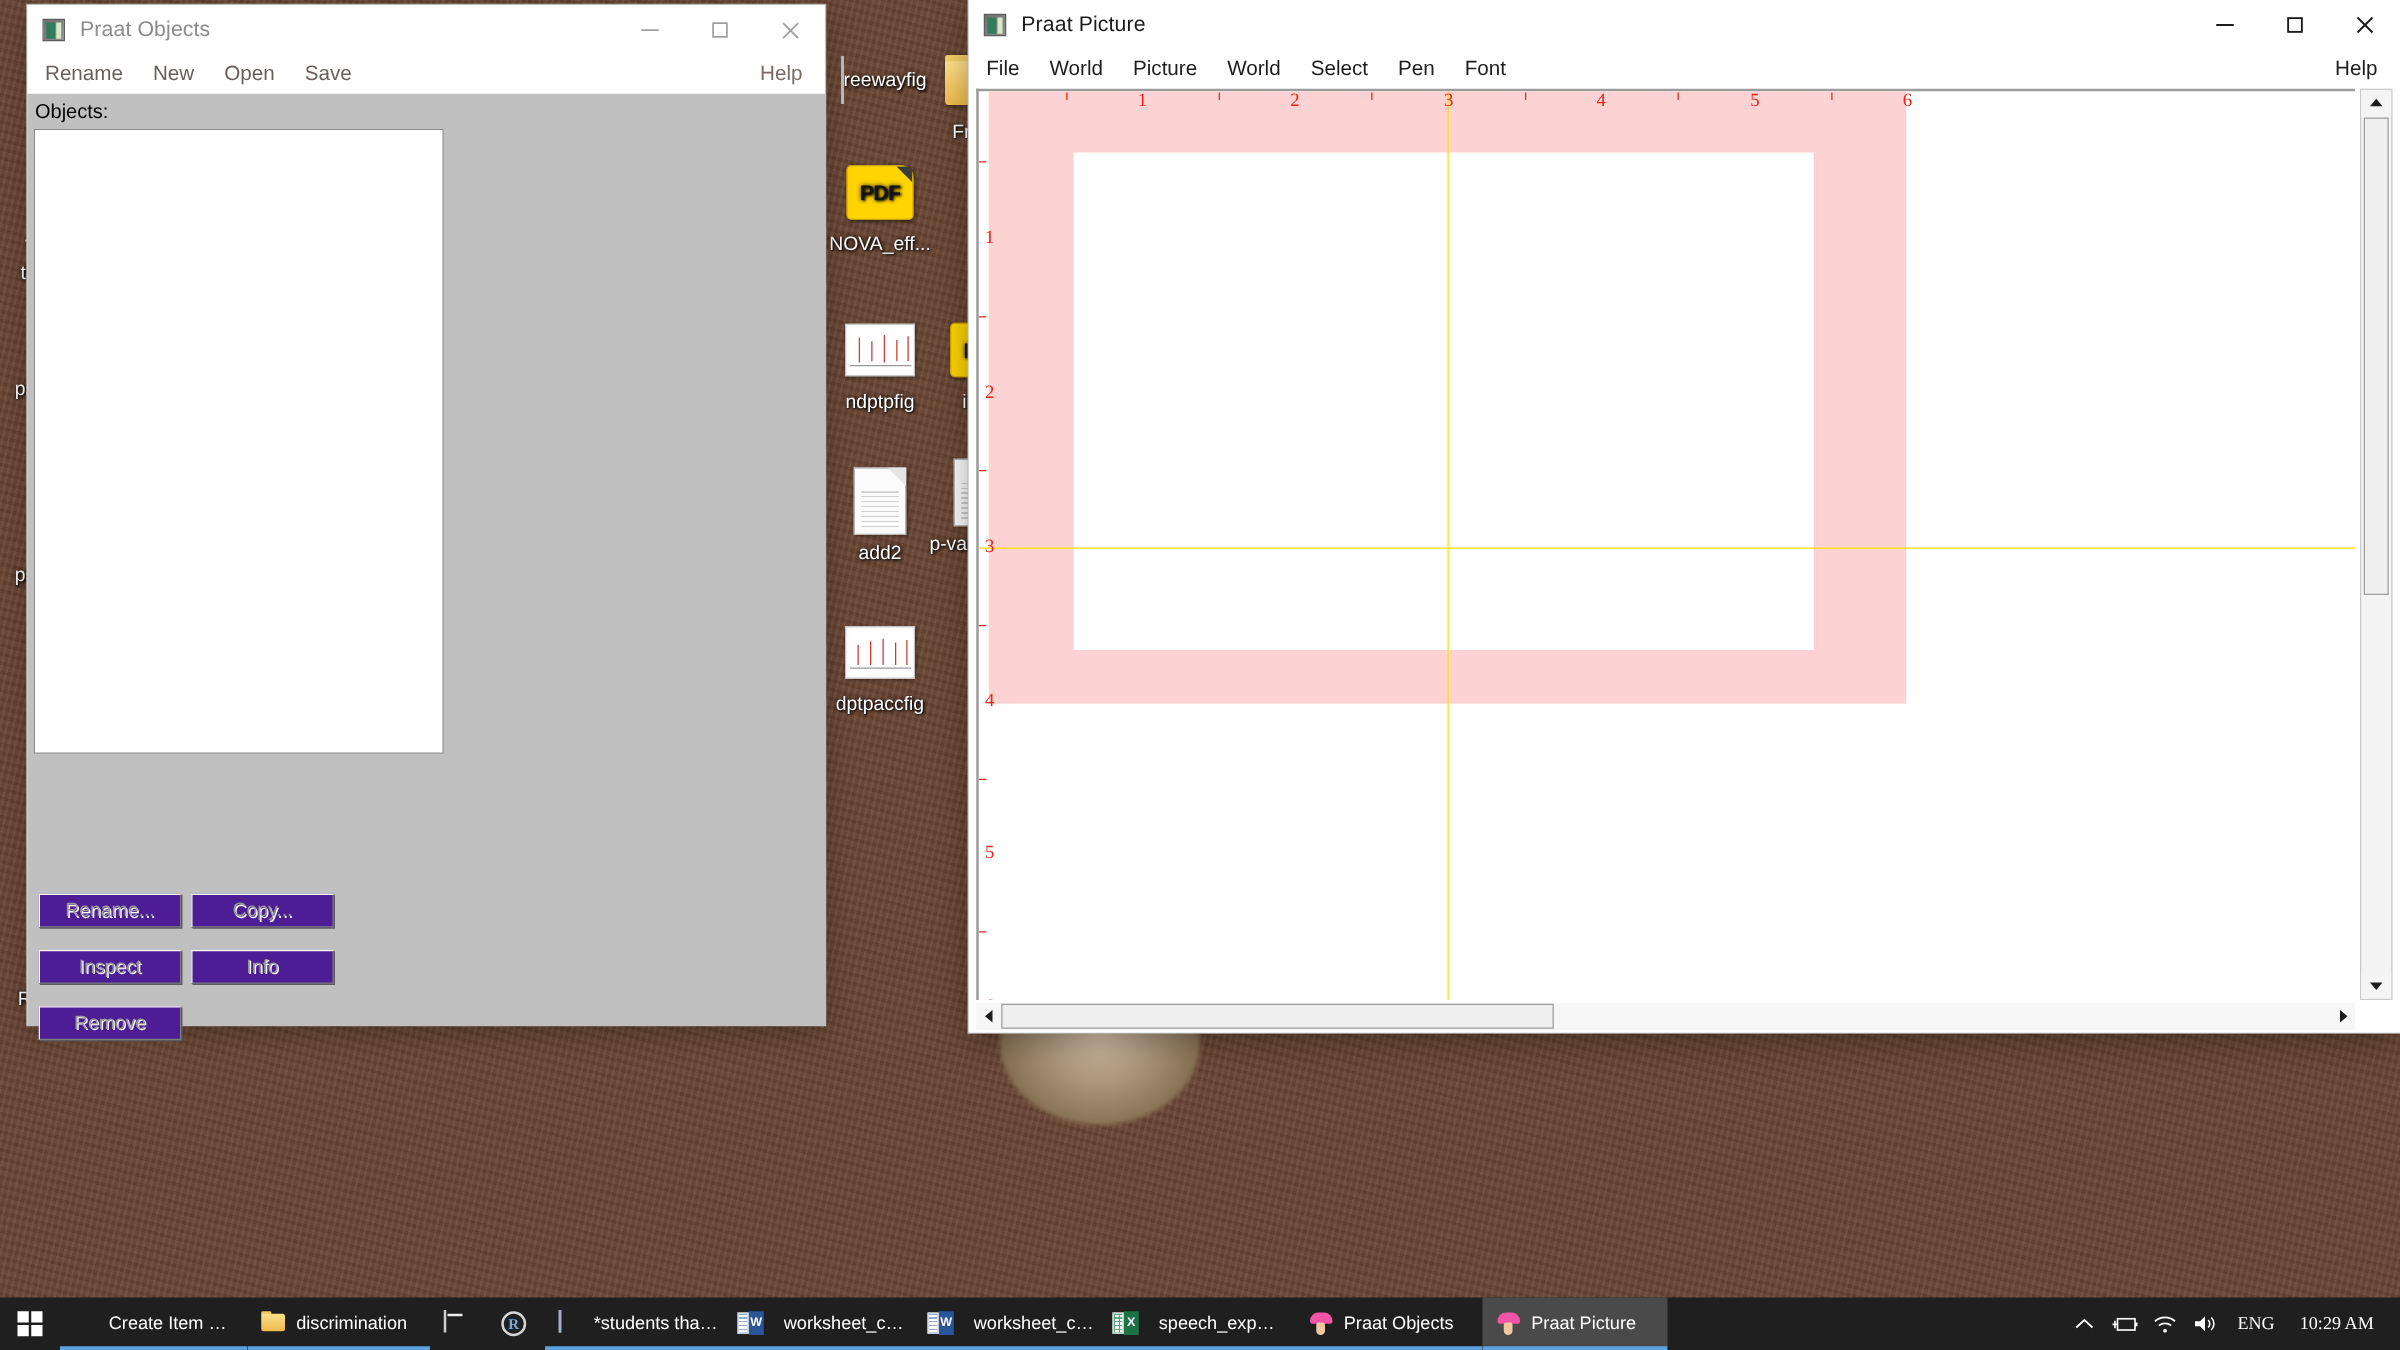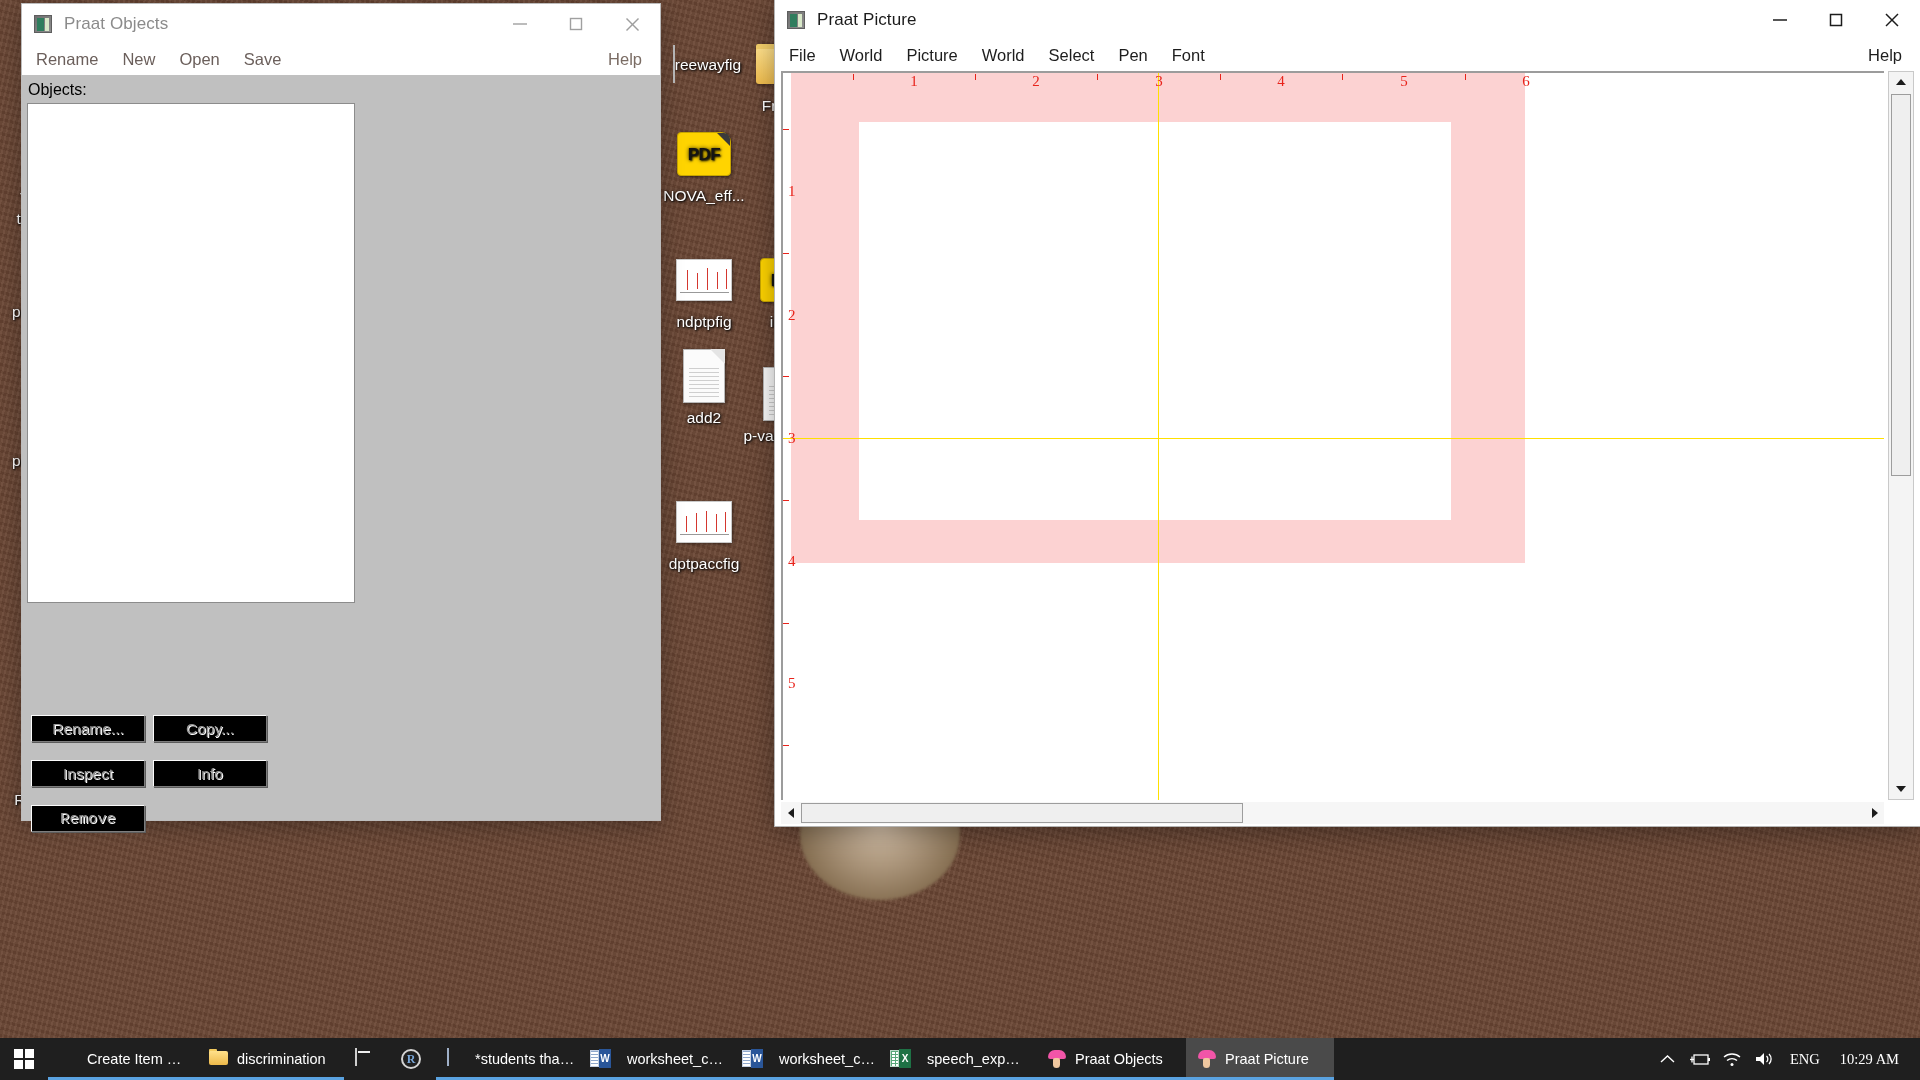--- a/index.html
+++ b/index.html
@@ -139,21 +139,21 @@
   #objwin { left: 22px; top: 4px; width: 638px; height: 816px;
     box-shadow: 0 0 0 1px #bdbdbd, 0 6px 22px rgba(0,0,0,.30); }
   #objwin .obody { position: absolute; left:0; top: 71px; right:0; bottom:0;
     background: #c0c0c0; }
   #objwin .objlabel { position:absolute; left: 6px; top: 6px; font-size: 16px; color:#000; }
   #objwin .objlist {
     position: absolute; left: 5px; top: 28px; width: 328px; height: 500px;
     background: #fff; border: 1px solid #8c8c8c;
   }
   .pbtn {
-    position: absolute; height: 27px; background: #000000;
+    position: absolute; height: 27px; background: #4c1d95;
     border-top: 1px solid #fbfbfb; border-left: 1px solid #fbfbfb;
     border-right: 1px solid #7d7d7d; border-bottom: 1px solid #7d7d7d;
     box-shadow: 1px 1px 0 #5c5c5c;
     font-size: 15.5px; color: #9a9a9a; text-shadow: 1px 1px 0 #fdfdfd;
     display: flex; align-items: center; justify-content: center;
   }
 
   
   #picwin { left: 775px; top: 0; width: 1145px; height: 826px;
     box-shadow: 0 0 0 1px #b4b4b4, 0 6px 26px rgba(0,0,0,.35); }
@@ -337,21 +337,21 @@
 
   <div class="dicon" style="left:735px;top:252px;">
     <div class="glyph">
       <div class="ic-pdf">
           <div class="fold"></div>
         </div>
     </div>
     <span class="lbl">irs re</span>
   </div>
 
-  <div class="dicon" style="left:652px;top:348px;">
+  <div class="dicon" style="left:652px;top:373px;">
     <div class="glyph">
       <div class="ic-doc">
           <div class="lines"></div>
         </div>
     </div>
     <span class="lbl">add2</span>
   </div>
 
   <div class="dicon" style="left:732px;top:366px;">
     <div class="glyph">
@@ -419,21 +419,21 @@
     </div>
     <div class="pbtn" style="left:131px;top:640px;width:114px;">
       <span>Copy...</span>
     </div>
     <div class="pbtn" style="left:9px;top:685px;width:114px;">
       <span>Inspect</span>
     </div>
     <div class="pbtn" style="left:131px;top:685px;width:114px;">
       <span>Info</span>
     </div>
-    <div class="pbtn" style="left:9px;top:730px;width:114px;font-family:Liberation Mono, monospace;">
+    <div class="pbtn" style="left:9px;top:730px;width:114px;">
       <span>Remove</span>
     </div>
   </div>
 </div>
 
 <div class="win" id="picwin">
   <div class="titlebar">
     <span class="appicon"></span>
     <span class="wtitle">Praat Picture</span>
     <div class="wctrls">

